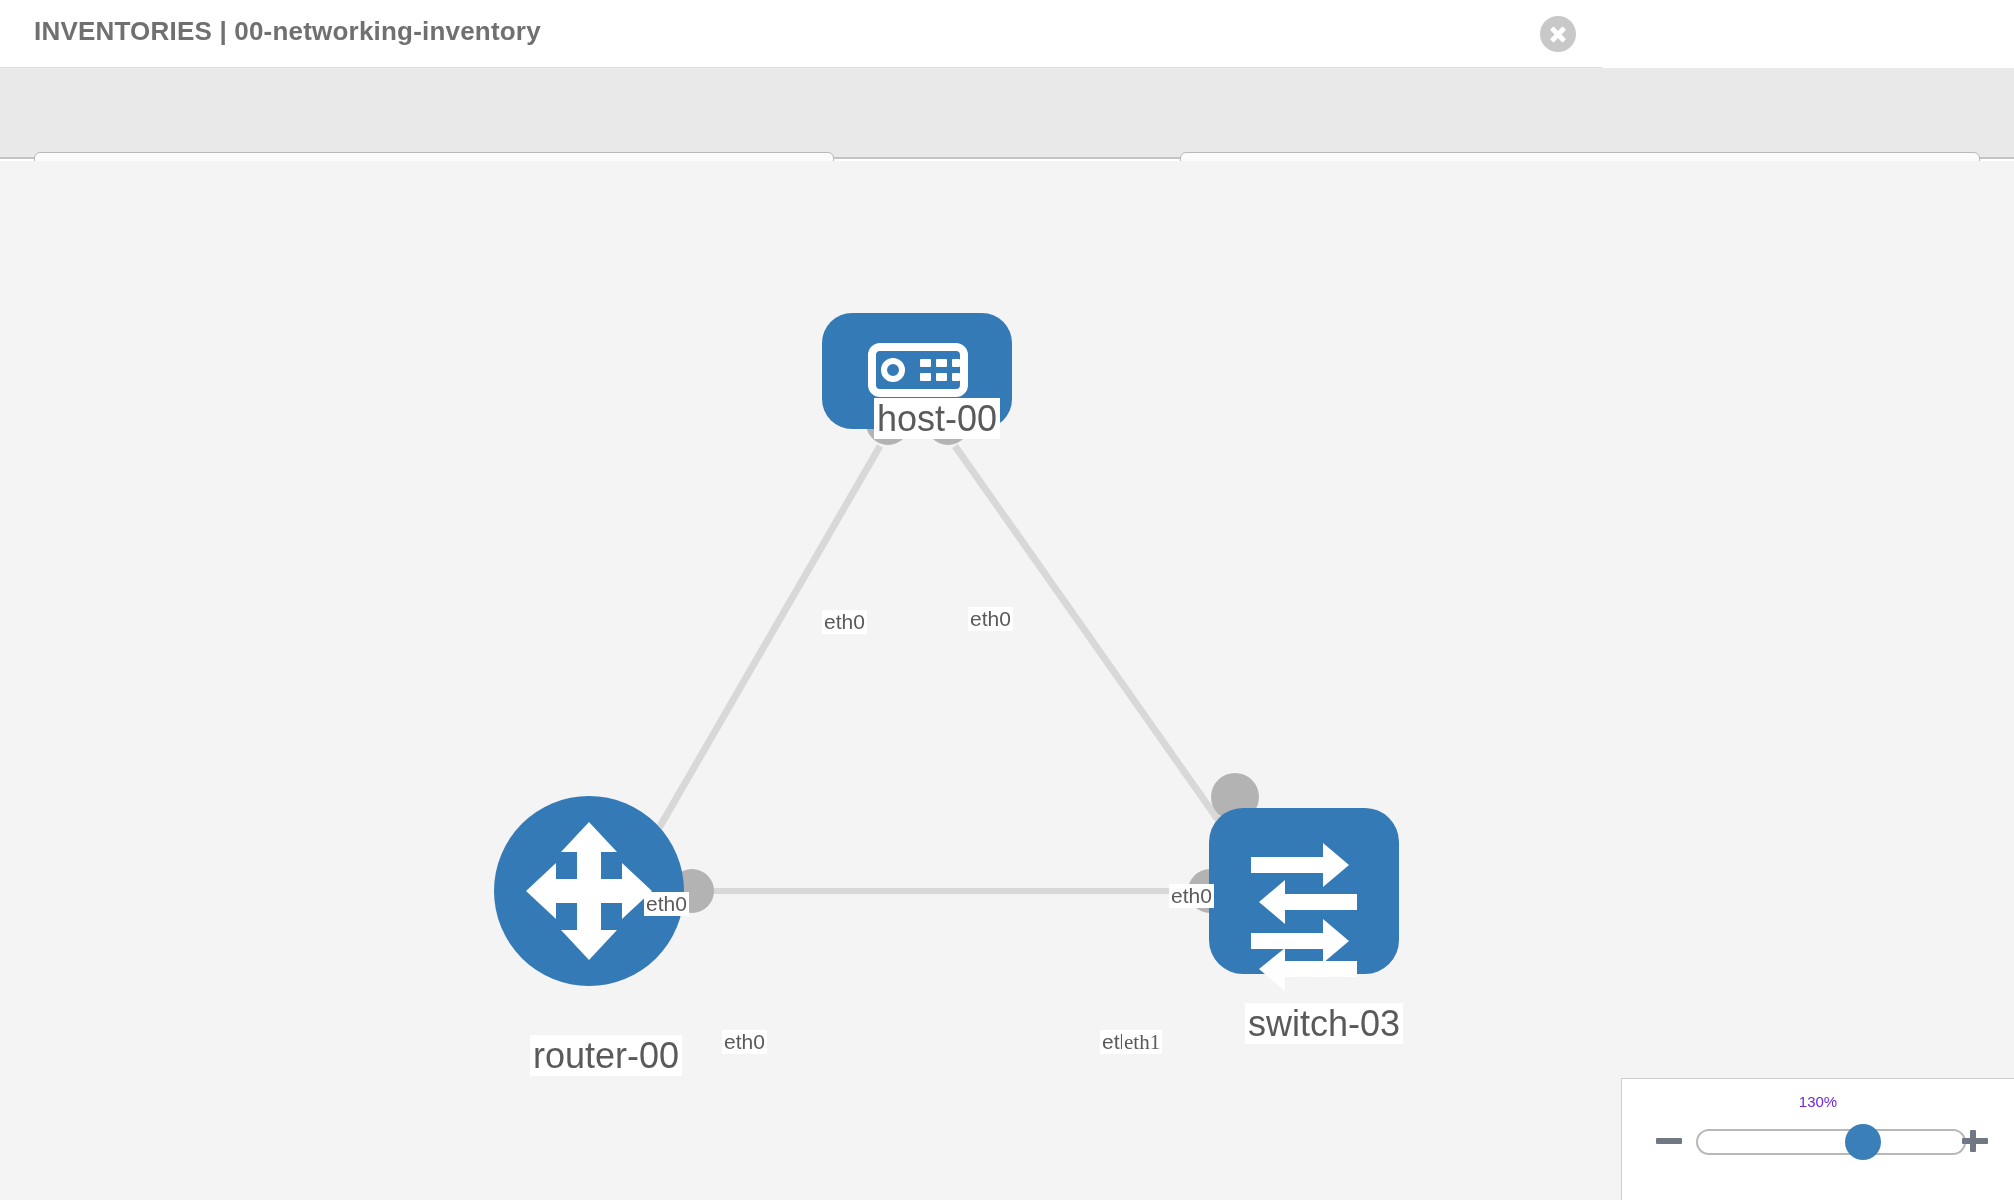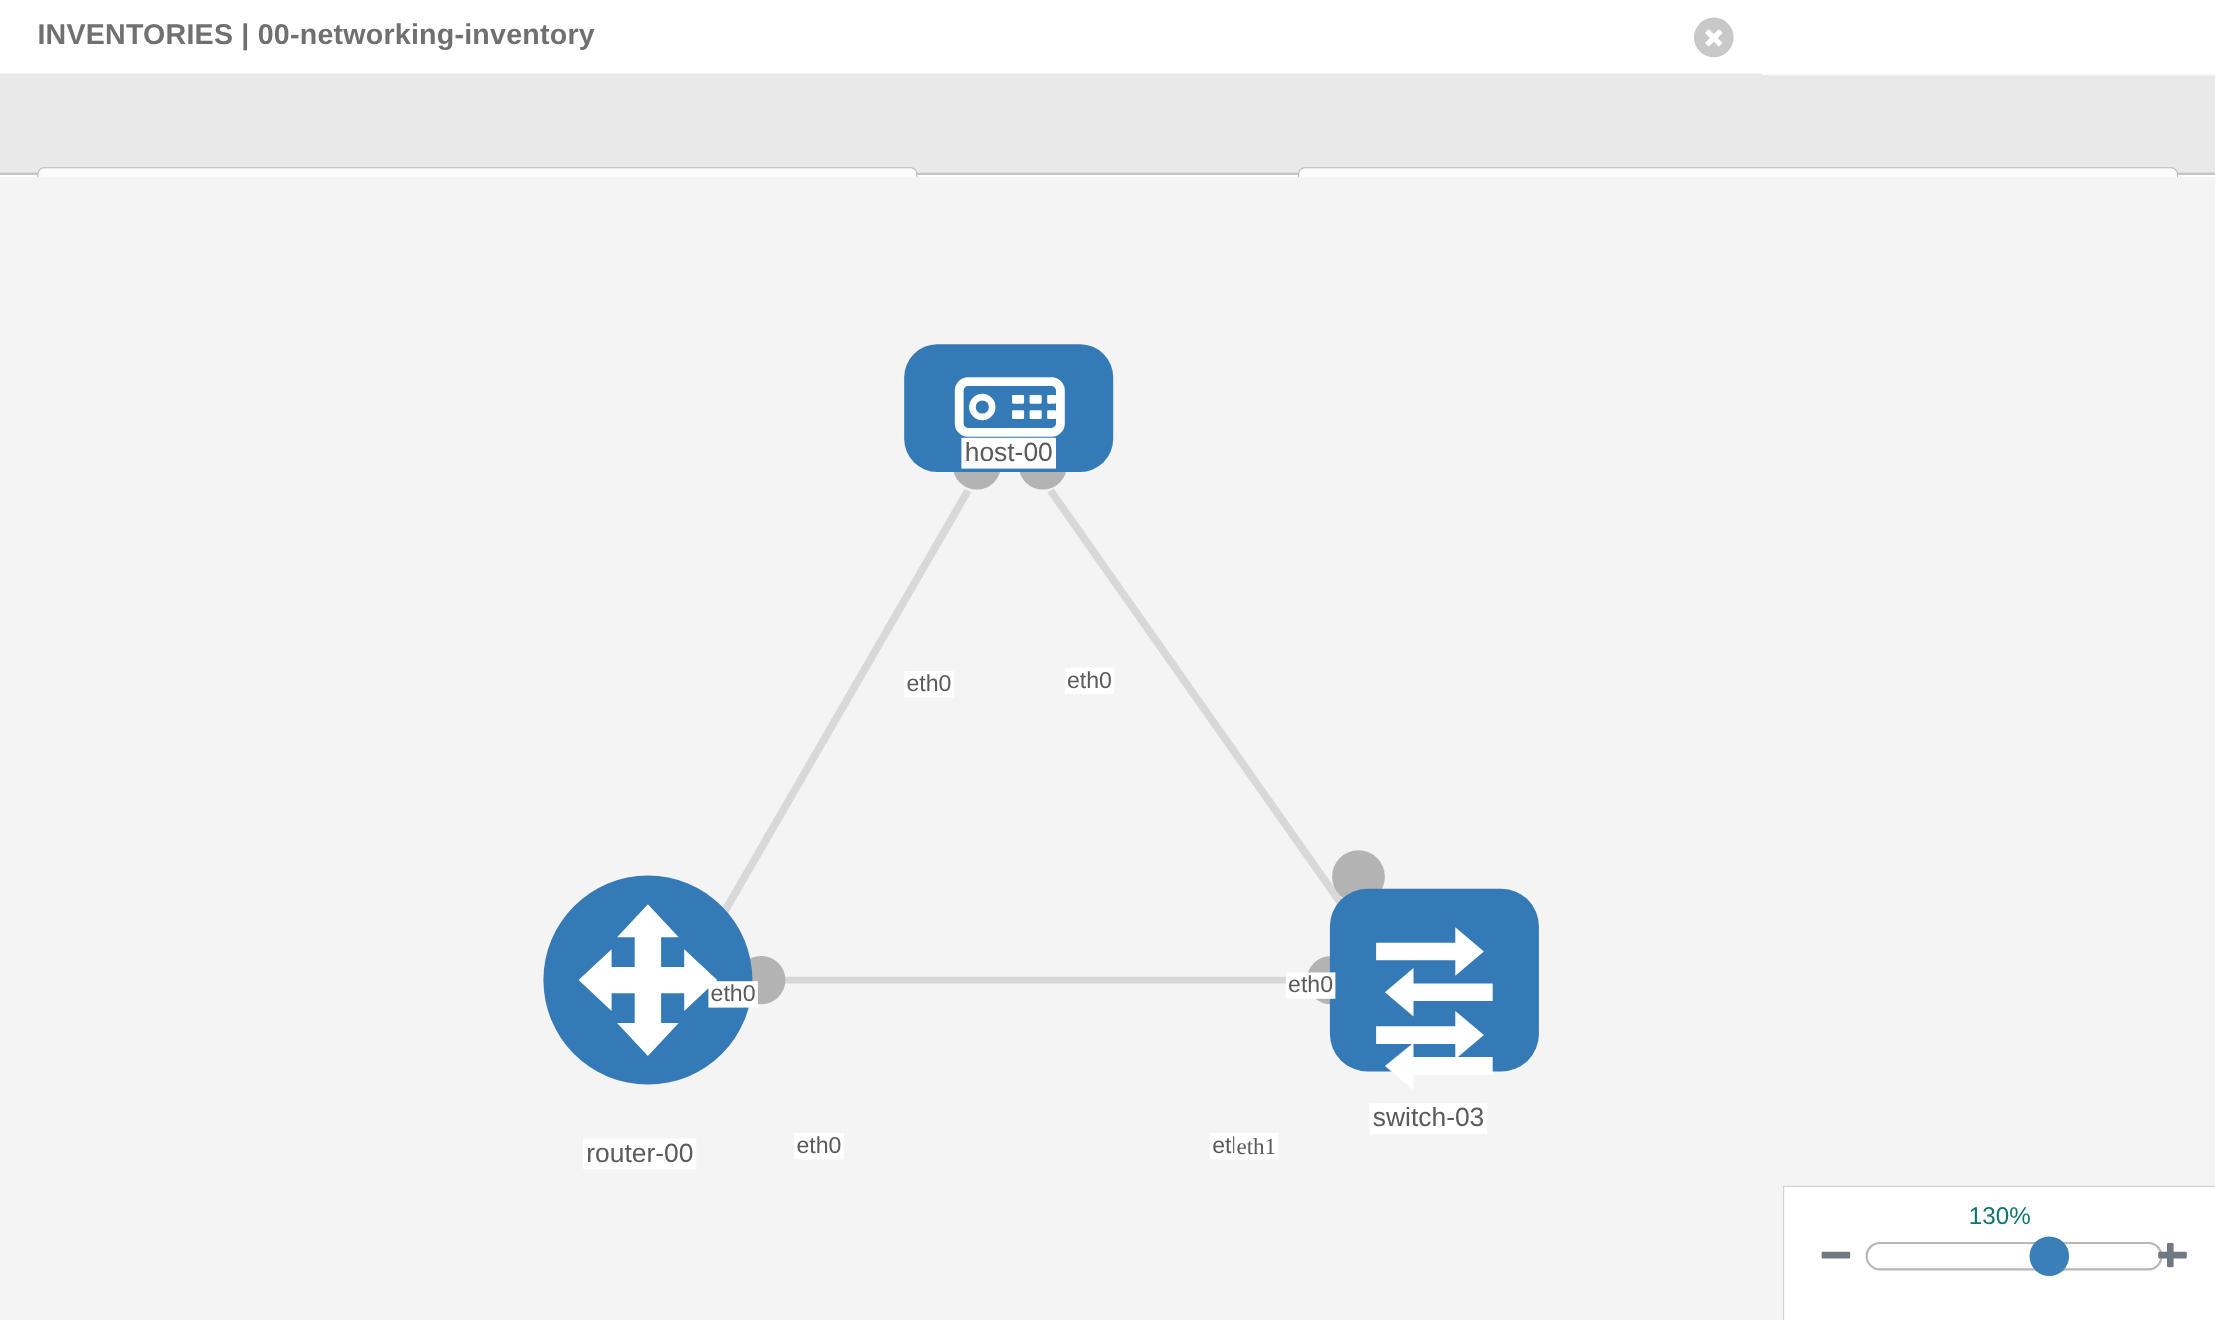--- a/index.html
+++ b/index.html
@@ -145,21 +145,21 @@
     left: 0; top: 0;
     width: 2014px;
     height: 1039px;
   }
 
   
   .node-label {
     position: absolute;
     background: #ffffff;
     color: #5a5a5a;
-    font-size: 24px;
+    font-size: 36px;
     white-space: nowrap;
     padding: 0 3px;
     line-height: 1.15;
   }
   .iface-label {
     position: absolute;
     background: #ffffff;
     color: #5a5a5a;
     font-size: 21px;
     white-space: nowrap;
@@ -177,22 +177,22 @@
     background: #ffffff;
     border: 1px solid #cfcfcf;
     border-right: none;
     border-bottom: none;
   }
   .zoom-value {
     position: absolute;
     left: 0; right: 0;
     top: 14px;
     text-align: center;
-    font-size: 22px;
-    color: #0f766e;
+    font-size: 15px;
+    color: #6d28d9;
   }
   .zoom-minus, .zoom-plus {
     position: absolute;
     top: 47px;
     width: 30px;
     height: 30px;
     cursor: pointer;
   }
   .zoom-minus { left: 32px; }
   .zoom-plus  { right: 24px; }

